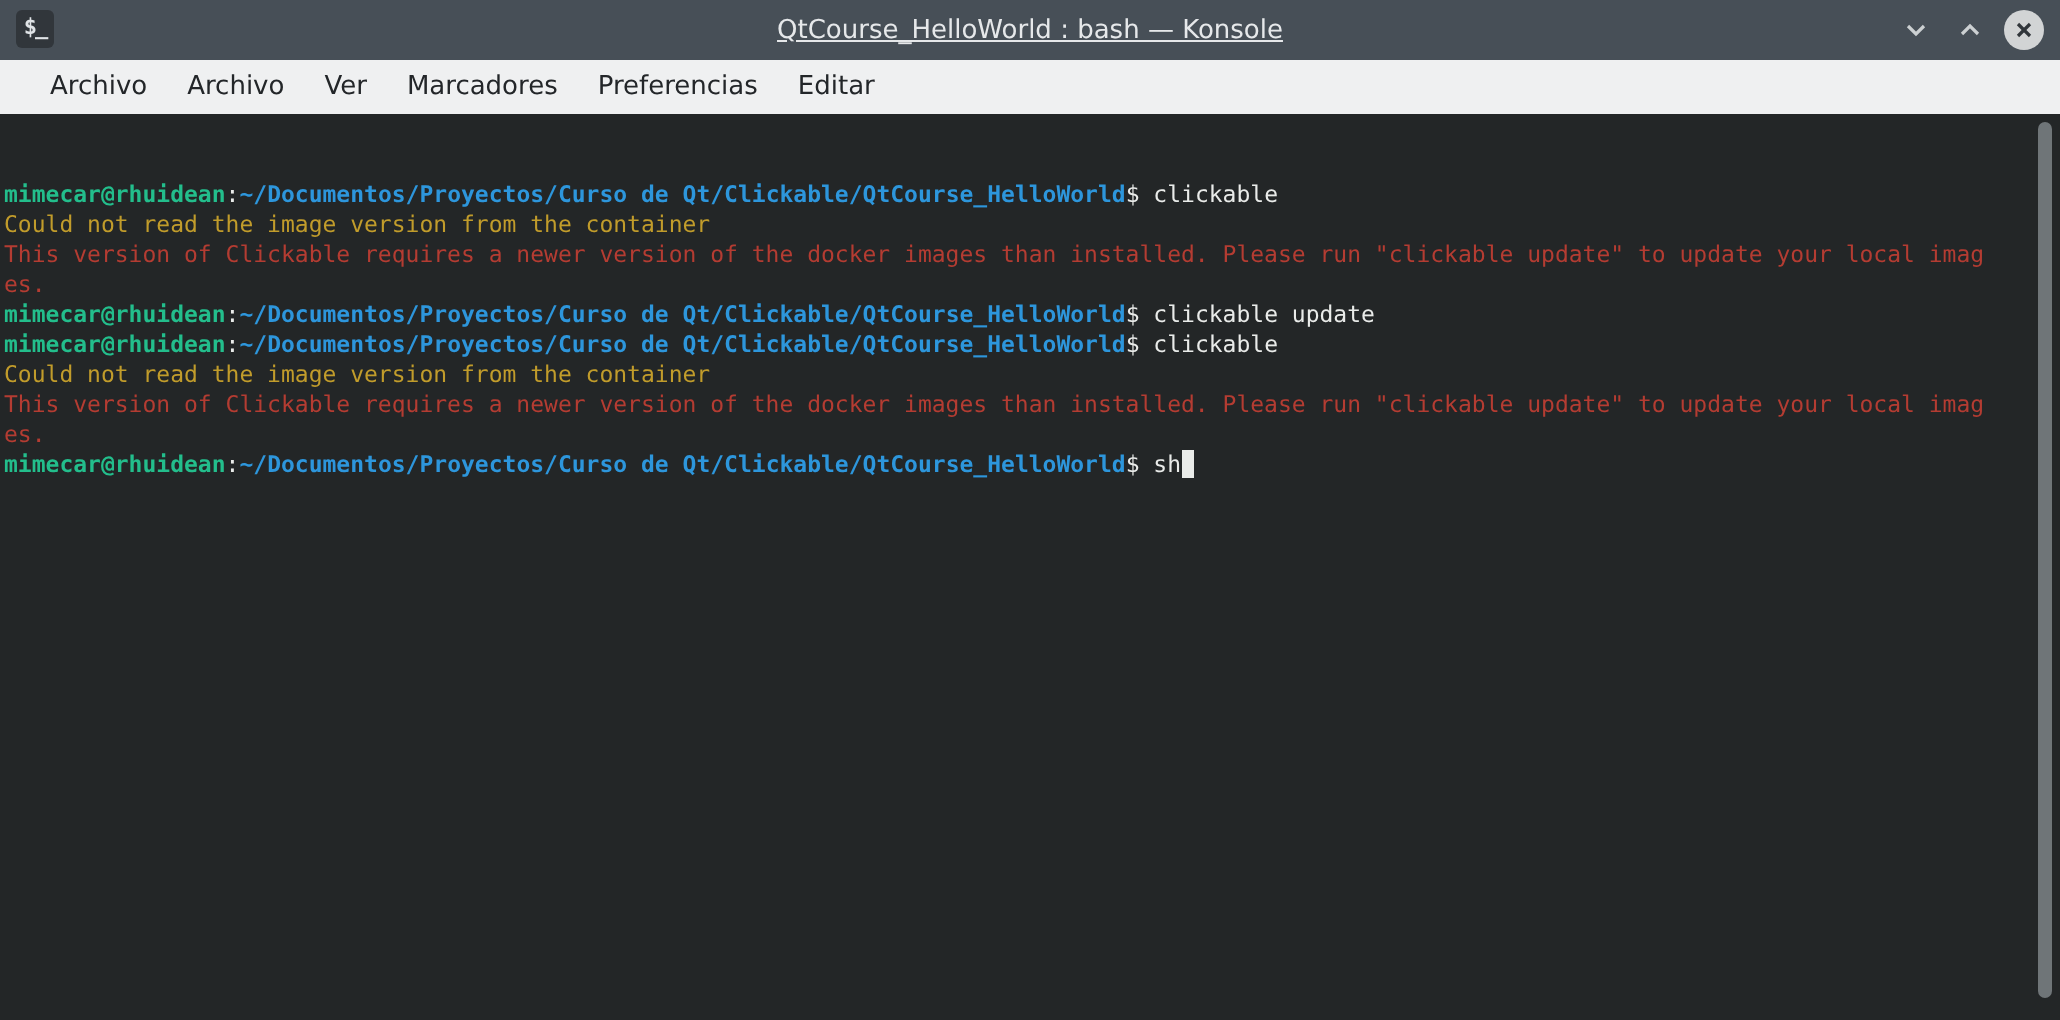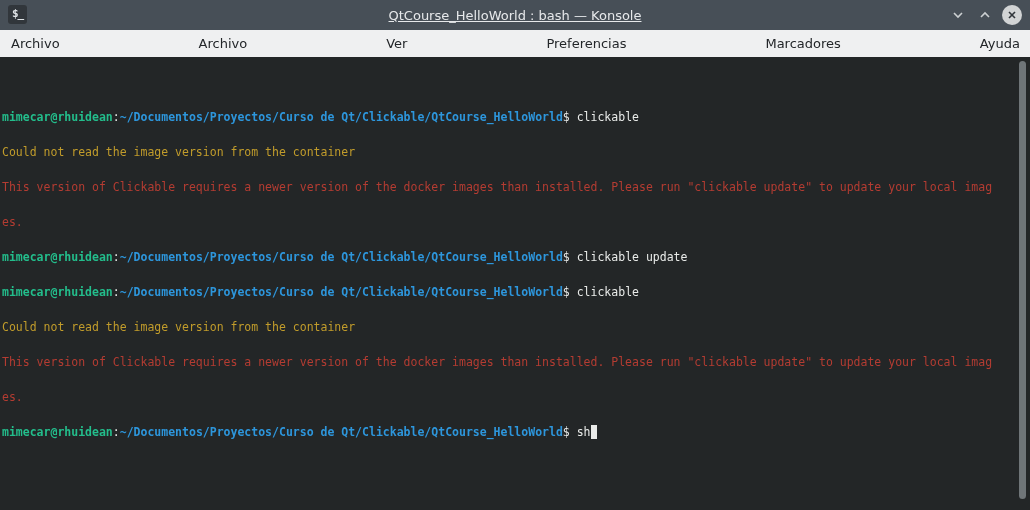--- a/index.html
+++ b/index.html
@@ -15,29 +15,29 @@
               font-family:"DejaVu Sans Mono", monospace; font-size:11px; font-weight:bold;
               line-height:17px; text-align:center; letter-spacing:-1px; }
   .win-title { color:var(--titlebar_text); font-size:13px;text-decoration:underline; }
   .controls { position:absolute; right:8px; top:0; height:30px; display:flex;
               align-items:center; gap:7px; }
   .ctl-btn { width:20px; height:20px; display:flex; align-items:center; justify-content:center; }
   .close-btn { background:var(--close_btn_bg); border-radius:50%; }
 
   
   .menubar { height:27px; background:var(--menubar); display:flex; align-items:center;
-             padding-left:1px; flex:0 0 27px;justify-content:space-between; }
+             padding-left:15px; flex:0 0 27px; }
   .menu-item { padding:0 10px; font-size:13px; color:var(--menubar_text); line-height:27px; cursor:default; }
 
   
   .terminal { flex:1 1 auto; background:var(--bg); position:relative;
               padding:3px 12px 0 2px; overflow:hidden;
               font-family:"DejaVu Sans Mono", "Liberation Mono", monospace;
               font-size:11.5px; line-height:15px; white-space:pre; }
-  .term-line { height:15px;margin-top:20px; }
+  .term-line { height:15px; }
   .u  { color:var(--green); font-weight:bold; }
   .p  { color:var(--blue);  font-weight:bold; }
   .f  { color:var(--fg); }
   .w  { color:var(--yellow); }
   .e  { color:var(--red); }
   .cur{ background:var(--fg); color:var(--bg); }
   .scrollbar-thumb { position:absolute; right:4px; top:4px; width:7px; height:438px;
                      background:var(--scrollbar); border-radius:3.5px; }
 </style>
 </head>
@@ -65,23 +65,23 @@
           <line x1="11" y1="5" x2="5" y2="11" stroke="#31363b" stroke-width="1.6"></line>
         </svg>
       </div>
     </div>
   </div>
 
   <div class="menubar">
       <div class="menu-item">Archivo</div>
       <div class="menu-item">Archivo</div>
       <div class="menu-item">Ver</div>
+      <div class="menu-item">Marcadores</div>
       <div class="menu-item">Preferencias</div>
-      <div class="menu-item">Marcadores</div>
-      <div class="menu-item">Ayuda</div>
+      <div class="menu-item">Editar</div>
     </div>
 
   <div class="terminal">
     <div><div class="term-line"><span class="u">mimecar@rhuidean</span><span class="f">:</span><span class="p">~/Documentos/Proyectos/Curso de Qt/Clickable/QtCourse_HelloWorld</span><span class="f">$ clickable</span></div><div class="term-line"><span class="w">Could not read the image version from the container</span></div><div class="term-line"><span class="e">This version of Clickable requires a newer version of the docker images than installed. Please run "clickable update" to update your local imag</span></div><div class="term-line"><span class="e">es.</span></div><div class="term-line"><span class="u">mimecar@rhuidean</span><span class="f">:</span><span class="p">~/Documentos/Proyectos/Curso de Qt/Clickable/QtCourse_HelloWorld</span><span class="f">$ clickable update</span></div><div class="term-line"><span class="u">mimecar@rhuidean</span><span class="f">:</span><span class="p">~/Documentos/Proyectos/Curso de Qt/Clickable/QtCourse_HelloWorld</span><span class="f">$ clickable</span></div><div class="term-line"><span class="w">Could not read the image version from the container</span></div><div class="term-line"><span class="e">This version of Clickable requires a newer version of the docker images than installed. Please run "clickable update" to update your local imag</span></div><div class="term-line"><span class="e">es.</span></div><div class="term-line"><span class="u">mimecar@rhuidean</span><span class="f">:</span><span class="p">~/Documentos/Proyectos/Curso de Qt/Clickable/QtCourse_HelloWorld</span><span class="f">$ sh</span><span class="cur"> </span></div></div>
     <div class="scrollbar-thumb"></div>
   </div>
 
 </div>
 
 </body></html>

